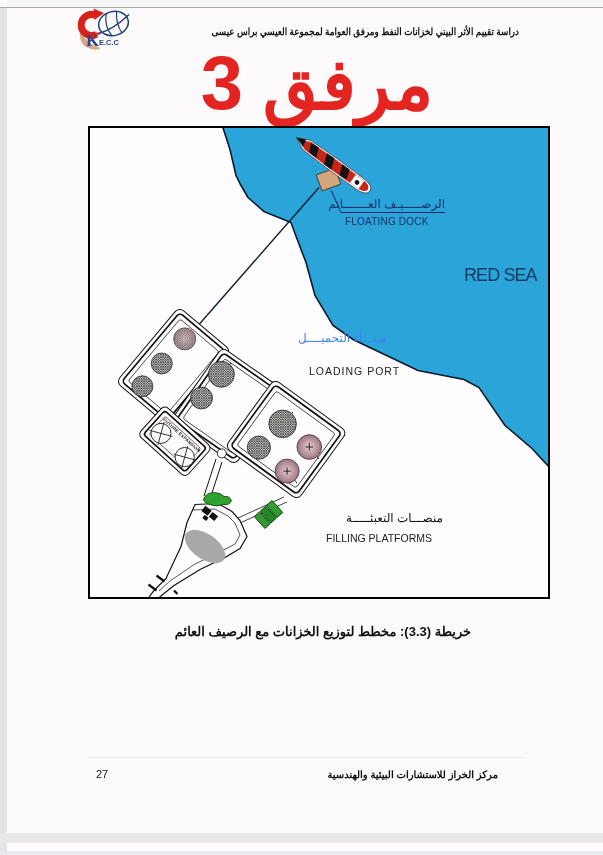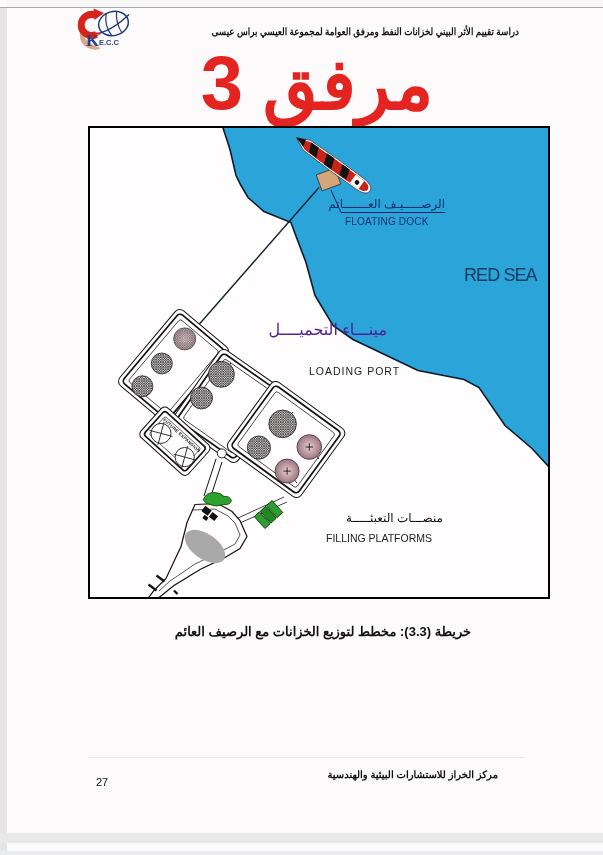--- a/index.html
+++ b/index.html
@@ -171,23 +171,23 @@
 
   <path d="M68.5,449.5 L76.5,455.5 M60.5,458.5 L68.5,464.5 M86,464.5 l3.5,3.5" stroke="#111" stroke-width="2.2"></path>
 
   <text x="238" y="416" font-size="10.5" fill="#222" letter-spacing="0">FILLING PLATFORMS</text>
 
   <rect x="1" y="1" width="460" height="471" fill="none" stroke="#000" stroke-width="2"></rect>
 </svg>
 
 <div class="abs" style="left:315px;top:198px;width:130px;text-align:right;font-size:12px;color:#16306e;white-space:nowrap;direction:rtl;line-height:1.1;">الرصـــــيـف العـــــــاتم</div>
 
-<div class="abs" style="left:257px;top:321px;width:130px;text-align:right;font-size:16px;color:#4c1d95;white-space:nowrap;direction:rtl;line-height:1.1;">مينـــاء التحميــــل</div>
+<div class="abs" style="left:257px;top:332px;width:130px;text-align:right;font-size:12px;color:#3b82f6;white-space:nowrap;direction:rtl;line-height:1.1;">مينـــاء التحميــــل</div>
 
 <div class="abs" style="left:313px;top:512px;width:130px;text-align:right;font-size:12px;color:#111;white-space:nowrap;direction:rtl;line-height:1.1;">منصـــات التعبئـــــة</div>
 
 <div class="abs" style="left:0;top:624px;width:646px;text-align:center;font-size:13px;font-weight:bold;color:#111;direction:rtl;">خريطة (3.3): مخطط لتوزيع الخزانات مع الرصيف العائم</div>
 
 <div class="abs" style="left:88px;top:757px;width:437px;height:1px;background:#e9e9e9;"></div>
 
-<div class="abs" style="left:96px;top:768px;font-size:11px;color:#111;margin-top:8px;">27</div>
+<div class="abs" style="left:96px;top:768px;font-size:11px;color:#111;">27</div>
 
 <div class="abs" style="left:0px;top:769px;width:498px;font-size:10px;font-weight:bold;color:#111;direction:rtl;">مركز الخراز للاستشارات البيئية والهندسية</div>
 
 </body></html>

